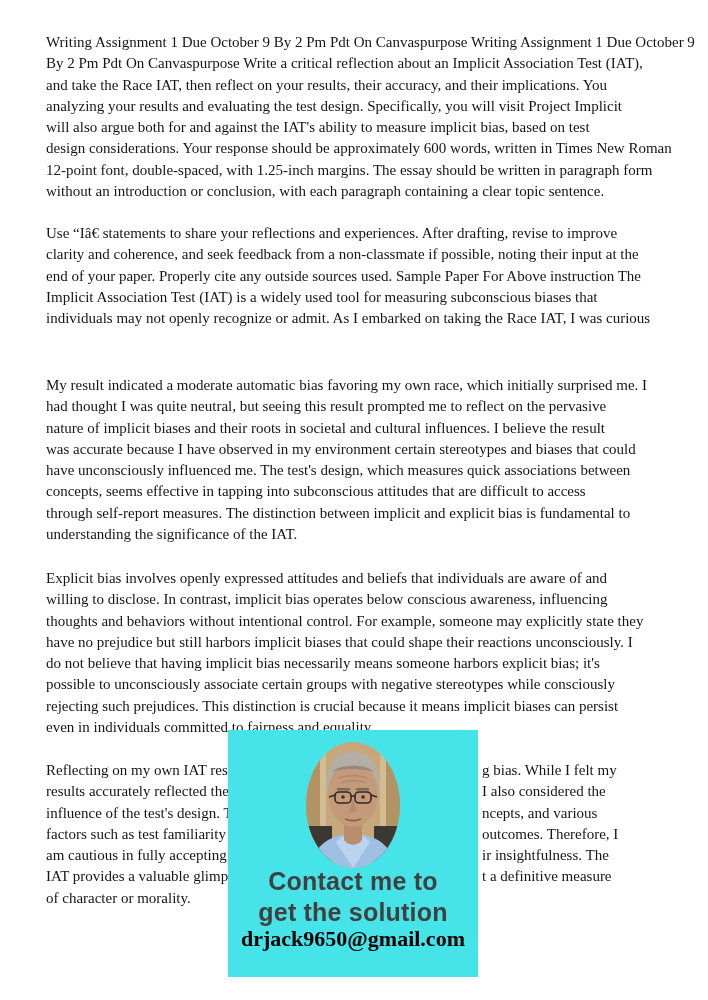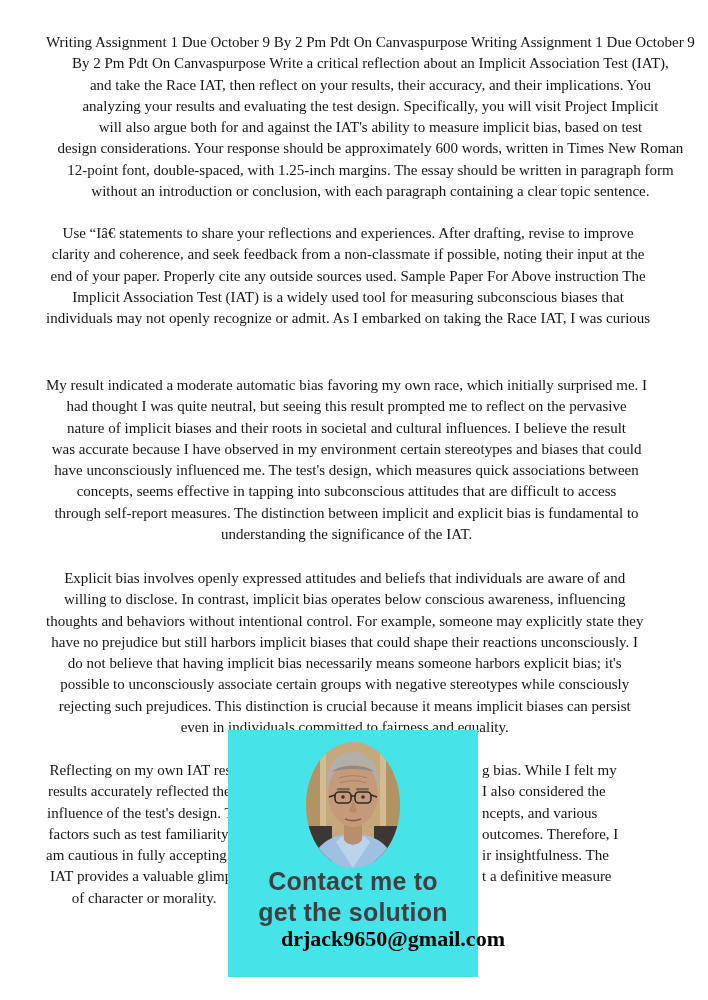--- a/index.html
+++ b/index.html
@@ -16,21 +16,21 @@
     position:absolute;
     left:46px;
     line-height:21.3px;
     white-space:nowrap;
   }
   .p1{top:32px}
   .p2{top:223px}
   .p3{top:375px}
   .p4{top:568px}
   .p5{top:760px}
-  .line{height:21.3px;position:relative;text-align:center;}
+  .line{height:21.3px;position:relative;}
   .line .rfrag{position:absolute;left:436px;top:0;white-space:nowrap;}
 
   .overlay{
     position:absolute;
     left:228px;top:730px;
     width:250px;height:247px;
     background:#46E4E9;
     z-index:5;
   }
   .avatar{
@@ -50,21 +50,20 @@
     letter-spacing:0.2px;
   }
   .overlay-email{
     position:absolute;
     left:0;top:196px;width:250px;
     text-align:center;
     font-family:"Liberation Serif","DejaVu Serif",serif;
     font-weight:bold;
     font-size:22px;
     color:#000000;
-    margin-left:40px;
   }
 </style>
 </head>
 <body>
 
 <div class="page">
 
   <div>
       <div class="para p1">
         <div class="line">Writing Assignment 1 Due October 9 By 2 Pm Pdt On Canvaspurpose Writing Assignment 1 Due October 9</div>

